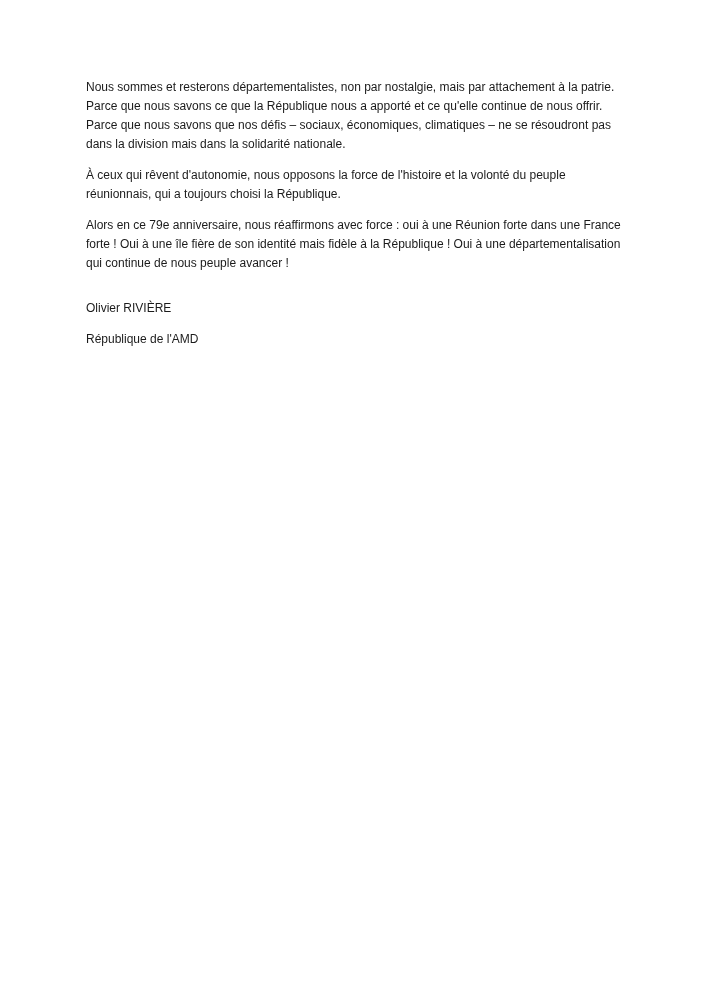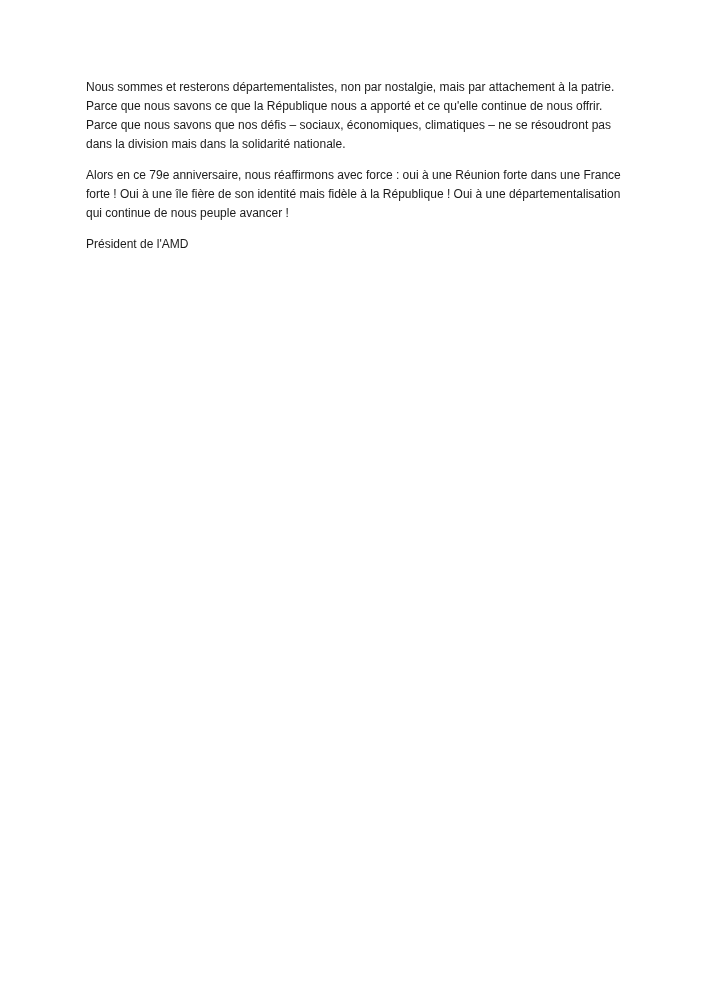--- a/index.html
+++ b/index.html
@@ -41,16 +41,18 @@
   .sig-title {
     margin-bottom: 0 !important;
   }
 </style>
 </head>
 <body>
 
 <div class="page">
   <div class="content">
     <p>Nous sommes et resterons départementalistes, non par nostalgie, mais par attachement à la patrie. Parce que nous savons ce que la République nous a apporté et ce qu'elle continue de nous offrir. Parce que nous savons que nos défis – sociaux, économiques, climatiques – ne se résoudront pas dans la division mais dans la solidarité nationale.</p>
+    <p>À ceux qui rêvent d'autonomie, nous opposons la force de l'histoire et la volonté du peuple réunionnais, qui a toujours choisi la République.</p>
     <p>Alors en ce 79e anniversaire, nous réaffirmons avec force : oui à une Réunion forte dans une France forte ! Oui à une île fière de son identité mais fidèle à la République ! Oui à une départementalisation qui continue de nous peuple avancer !</p>
-    <p class="sig-title">Président de l'AMD</p>
+    <p class="sig-name">Olivier RIVIÈRE</p>
+    <p class="sig-title">République de l'AMD</p>
   </div>
 </div>
 
 </body></html>

